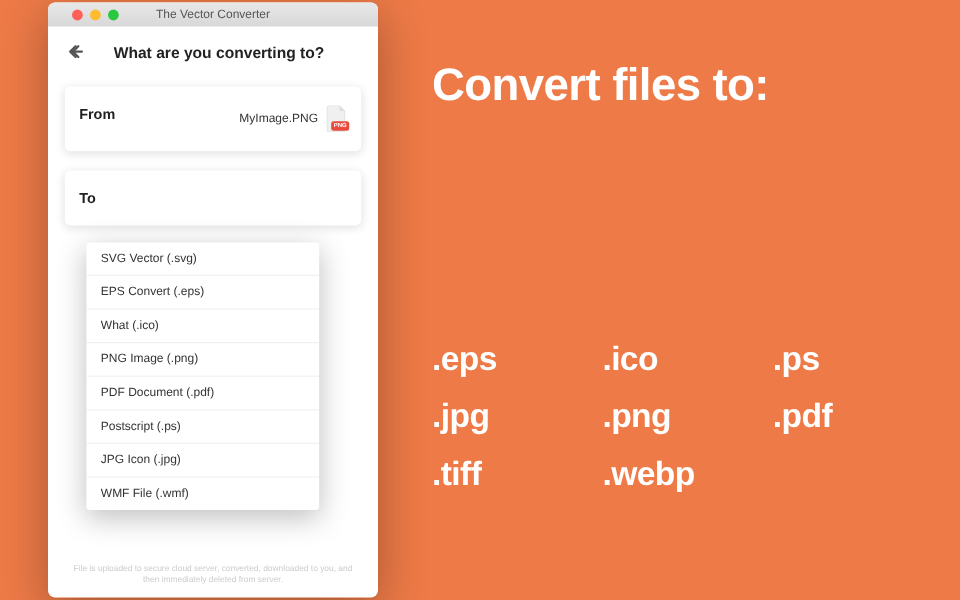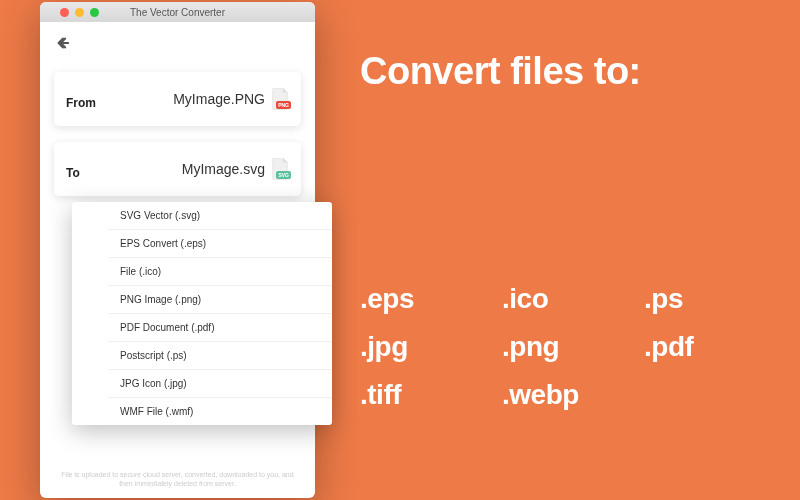--- a/index.html
+++ b/index.html
@@ -67,36 +67,36 @@
       flex:1;
       text-align: center;
       padding-right: 18px;
     }
     .card {
       background: #fff;
       border-radius: 5px;
       box-shadow: 0 2px 8px rgba(0,0,0,0.12);
       padding: 16px 12px;
       display: flex;
-      align-items: flex-end;
+      align-items: flex-start;
       justify-content: space-between;
       margin-bottom: 16px;
     }
     .card-label {
       font-size: 12px;
       font-weight: 600;
       color: #222;
     }
     .card-right {
       display: flex;
       align-items: center;
       gap: 6px;
     }
     .filename {
-      font-size: 14px;
+      font-size: 10px;
       color: #333;
     }
     .file-icon {
       width: 18px; height: 22px;
       position: relative;
     }
     .file-icon svg { width: 100%; height: 100%; }
     .badge {
       position: absolute;
       bottom: 1px; right: -2px;
@@ -105,28 +105,27 @@
       color: #fff;
       padding: 1px 2px;
       border-radius: 2px;
     }
     .badge.png { background: #e84b3c; }
     .badge.svg { background: #5bc0a0; }
     .dropdown {
       position: absolute;
       left: 32px;
       top: 180px;
-      width: 260px;
+      width: 194px;
       background: #fff;
       border-radius: 3px;
       box-shadow: 0 6px 24px rgba(0,0,0,0.25);
       z-index: 10;
       max-height: 230px;
       overflow-y: auto;
-      padding-left: 36px;
     }
     .dropdown-item {
       padding: 8px 12px;
       font-size: 10px;
       color: #333;
       border-bottom: 1px solid #f0f0f0;
       cursor: pointer;
     }
     .dropdown-item:last-child { border-bottom: none; }
     .convert-btn {
@@ -189,56 +188,47 @@
   </div>
   <div class="app-body">
     <div class="header-row">
       <div class="back-arrow">
         <svg viewBox="0 0 24 24" fill="none" stroke="currentColor" stroke-width="2.5" stroke-linecap="round" stroke-linejoin="round">
             <polyline points="15 18 9 12 15 6"></polyline>
             <line x1="9" y1="12" x2="20" y2="12" stroke-width="0"></line>
             <path d="M19 12H6M6 12l6-6M6 12l6 6"></path>
           </svg>
       </div>
+      <div class="heading">What are you converting to?</div>
     </div>
 
     <div class="card">
       <div class="card-label">From</div>
       <div class="card-right">
         <span class="filename">MyImage.PNG</span>
         <span class="file-icon">
           <svg viewBox="0 0 24 30">
               <path d="M4 0h12l6 6v22a2 2 0 0 1-2 2H4a2 2 0 0 1-2-2V2a2 2 0 0 1 2-2z" fill="#f0f0f0" stroke="#ccc" stroke-width="0.5"></path>
               <path d="M16 0v6h6" fill="#ddd"></path>
             </svg>
           <span class="badge png">PNG</span>
         </span>
       </div>
     </div>
 
     <div class="card">
       <div class="card-label">To</div>
-      <div class="card-right">
-        <span class="filename">MyImage.svg</span>
-        <span class="file-icon">
-          <svg viewBox="0 0 24 30">
-              <path d="M4 0h12l6 6v22a2 2 0 0 1-2 2H4a2 2 0 0 1-2-2V2a2 2 0 0 1 2-2z" fill="#f0f0f0" stroke="#ccc" stroke-width="0.5"></path>
-              <path d="M16 0v6h6" fill="#ddd"></path>
-            </svg>
-          <span class="badge svg">SVG</span>
-        </span>
-      </div>
     </div>
 
     <div class="convert-btn"></div>
 
     <div class="dropdown">
       <div class="dropdown-item">SVG Vector (.svg)</div>
       <div class="dropdown-item">EPS Convert (.eps)</div>
-      <div class="dropdown-item">File (.ico)</div>
+      <div class="dropdown-item">What (.ico)</div>
       <div class="dropdown-item">PNG Image (.png)</div>
       <div class="dropdown-item">PDF Document (.pdf)</div>
       <div class="dropdown-item">Postscript (.ps)</div>
       <div class="dropdown-item">JPG Icon (.jpg)</div>
       <div class="dropdown-item">WMF File (.wmf)</div>
     </div>
 
     <div class="disclaimer">File is uploaded to secure cloud server, converted, downloaded to you, and then immediately deleted from server.</div>
   </div>
 </div>

